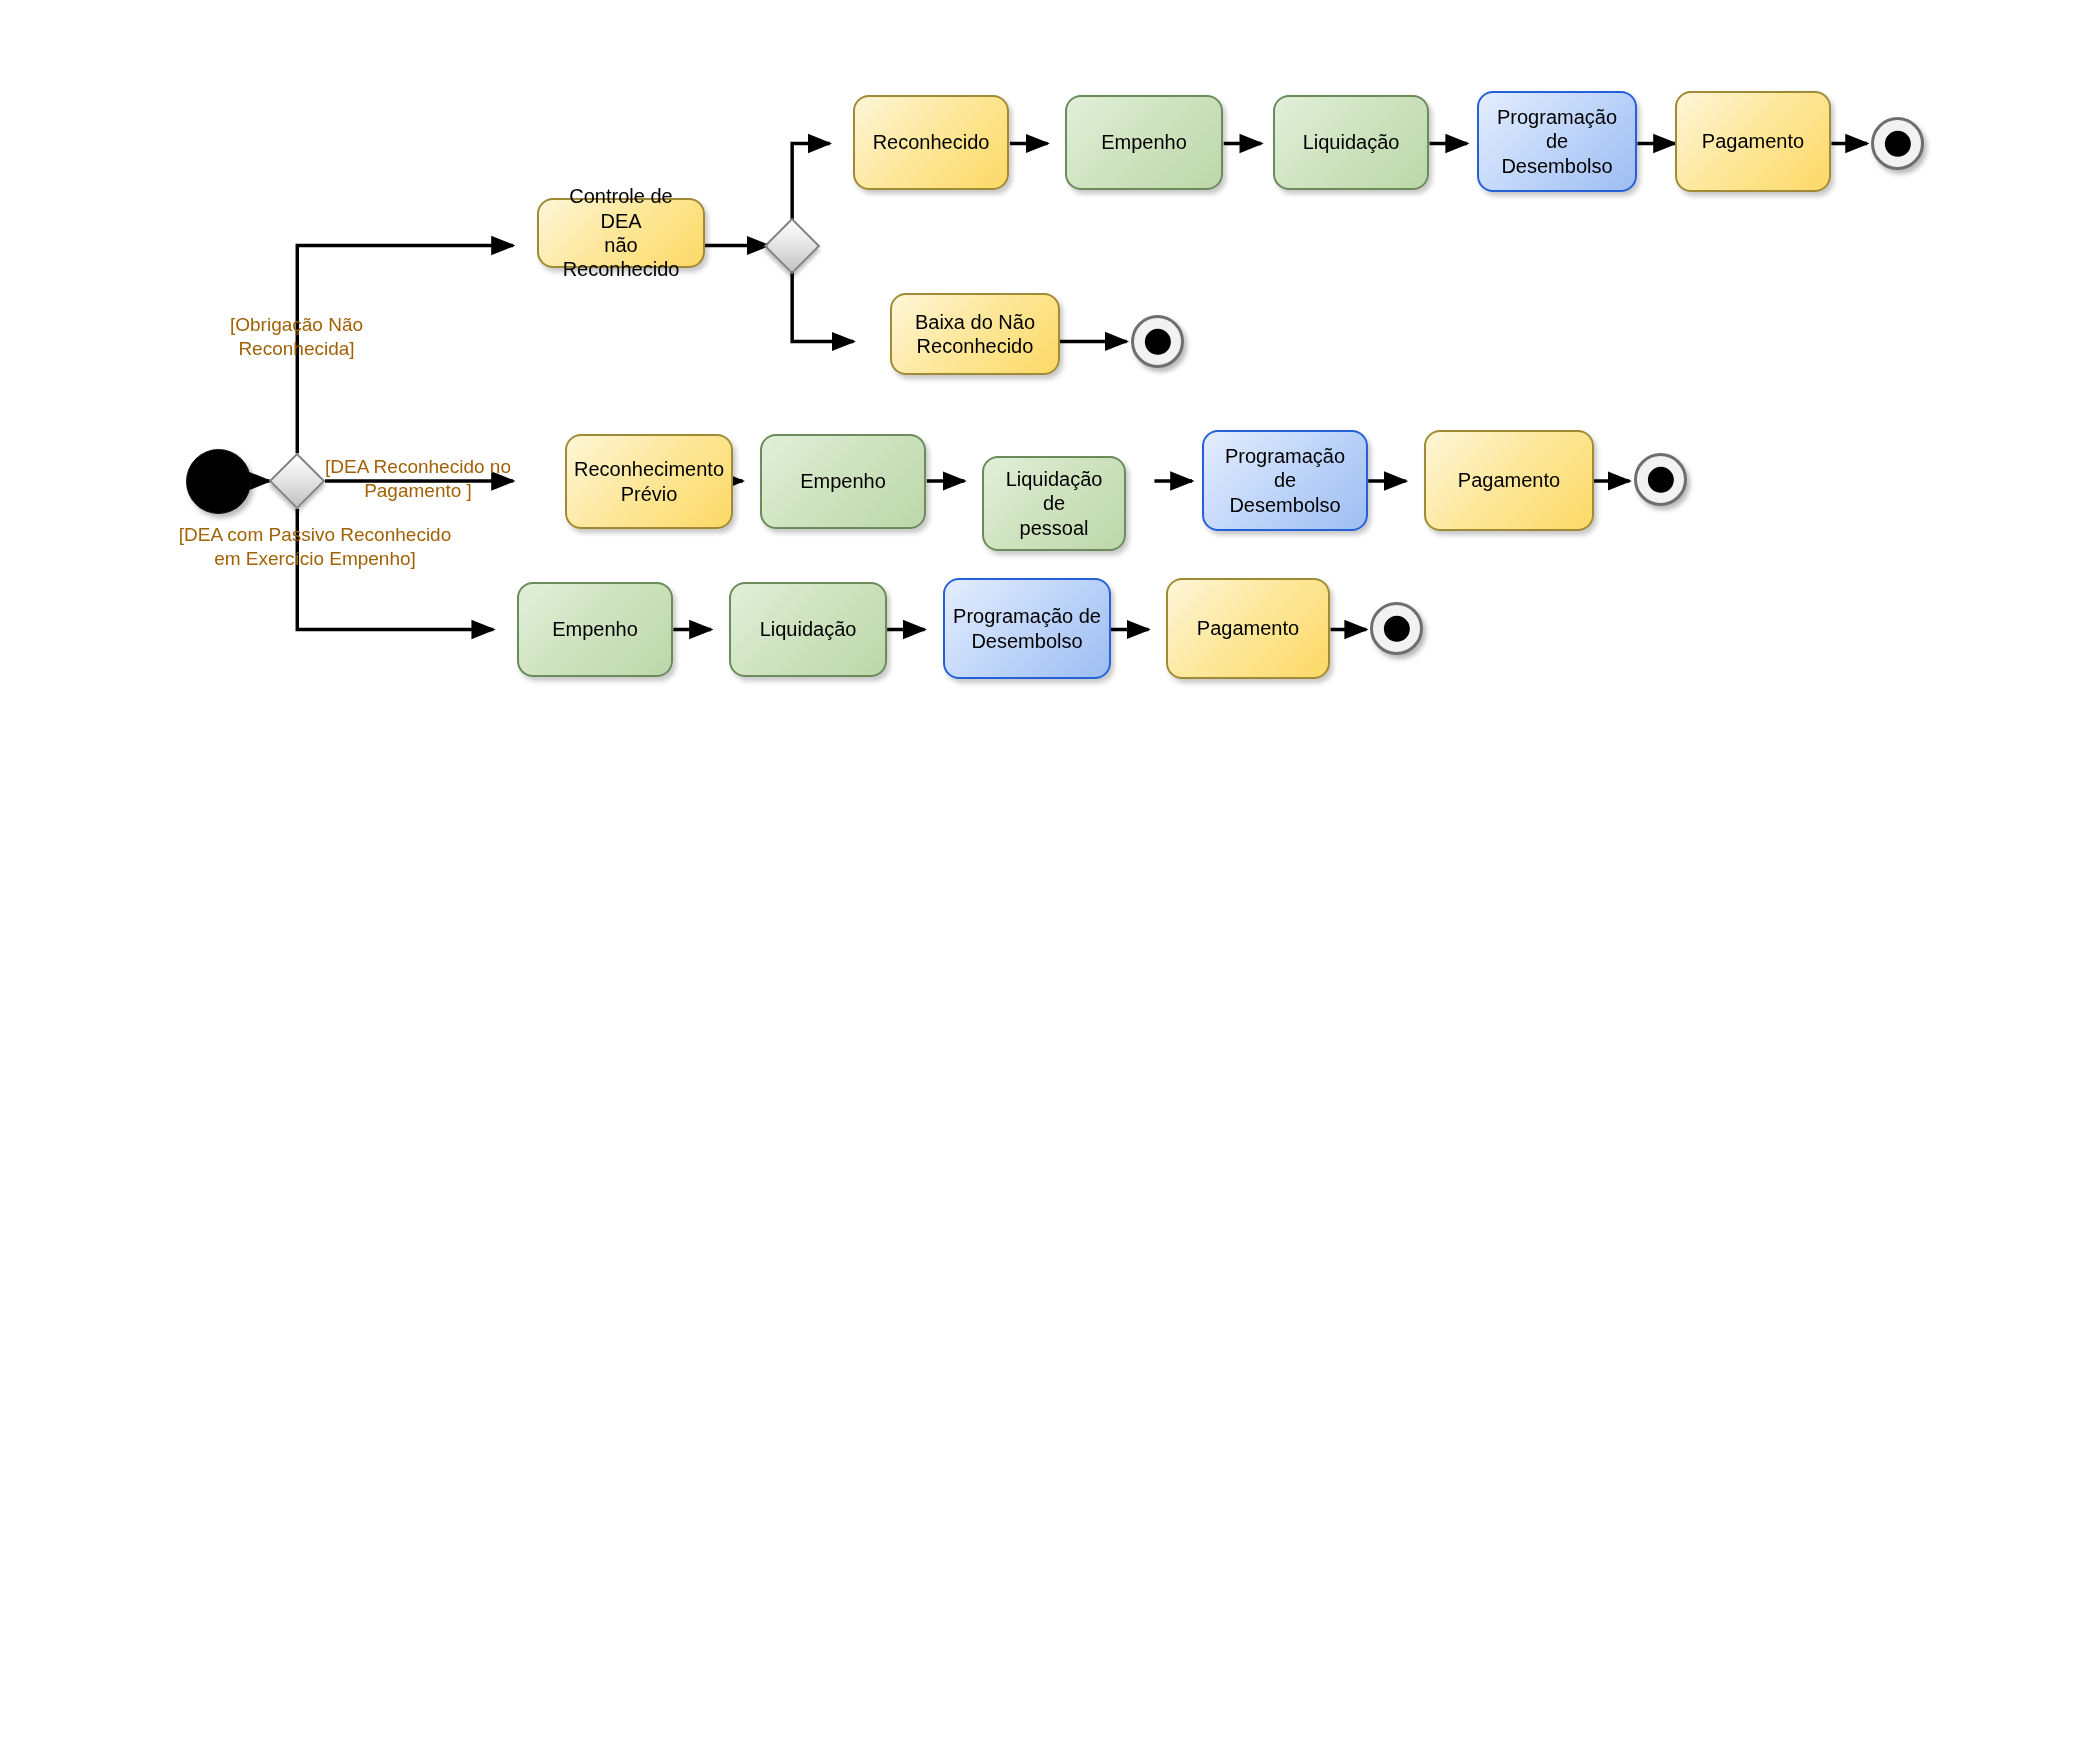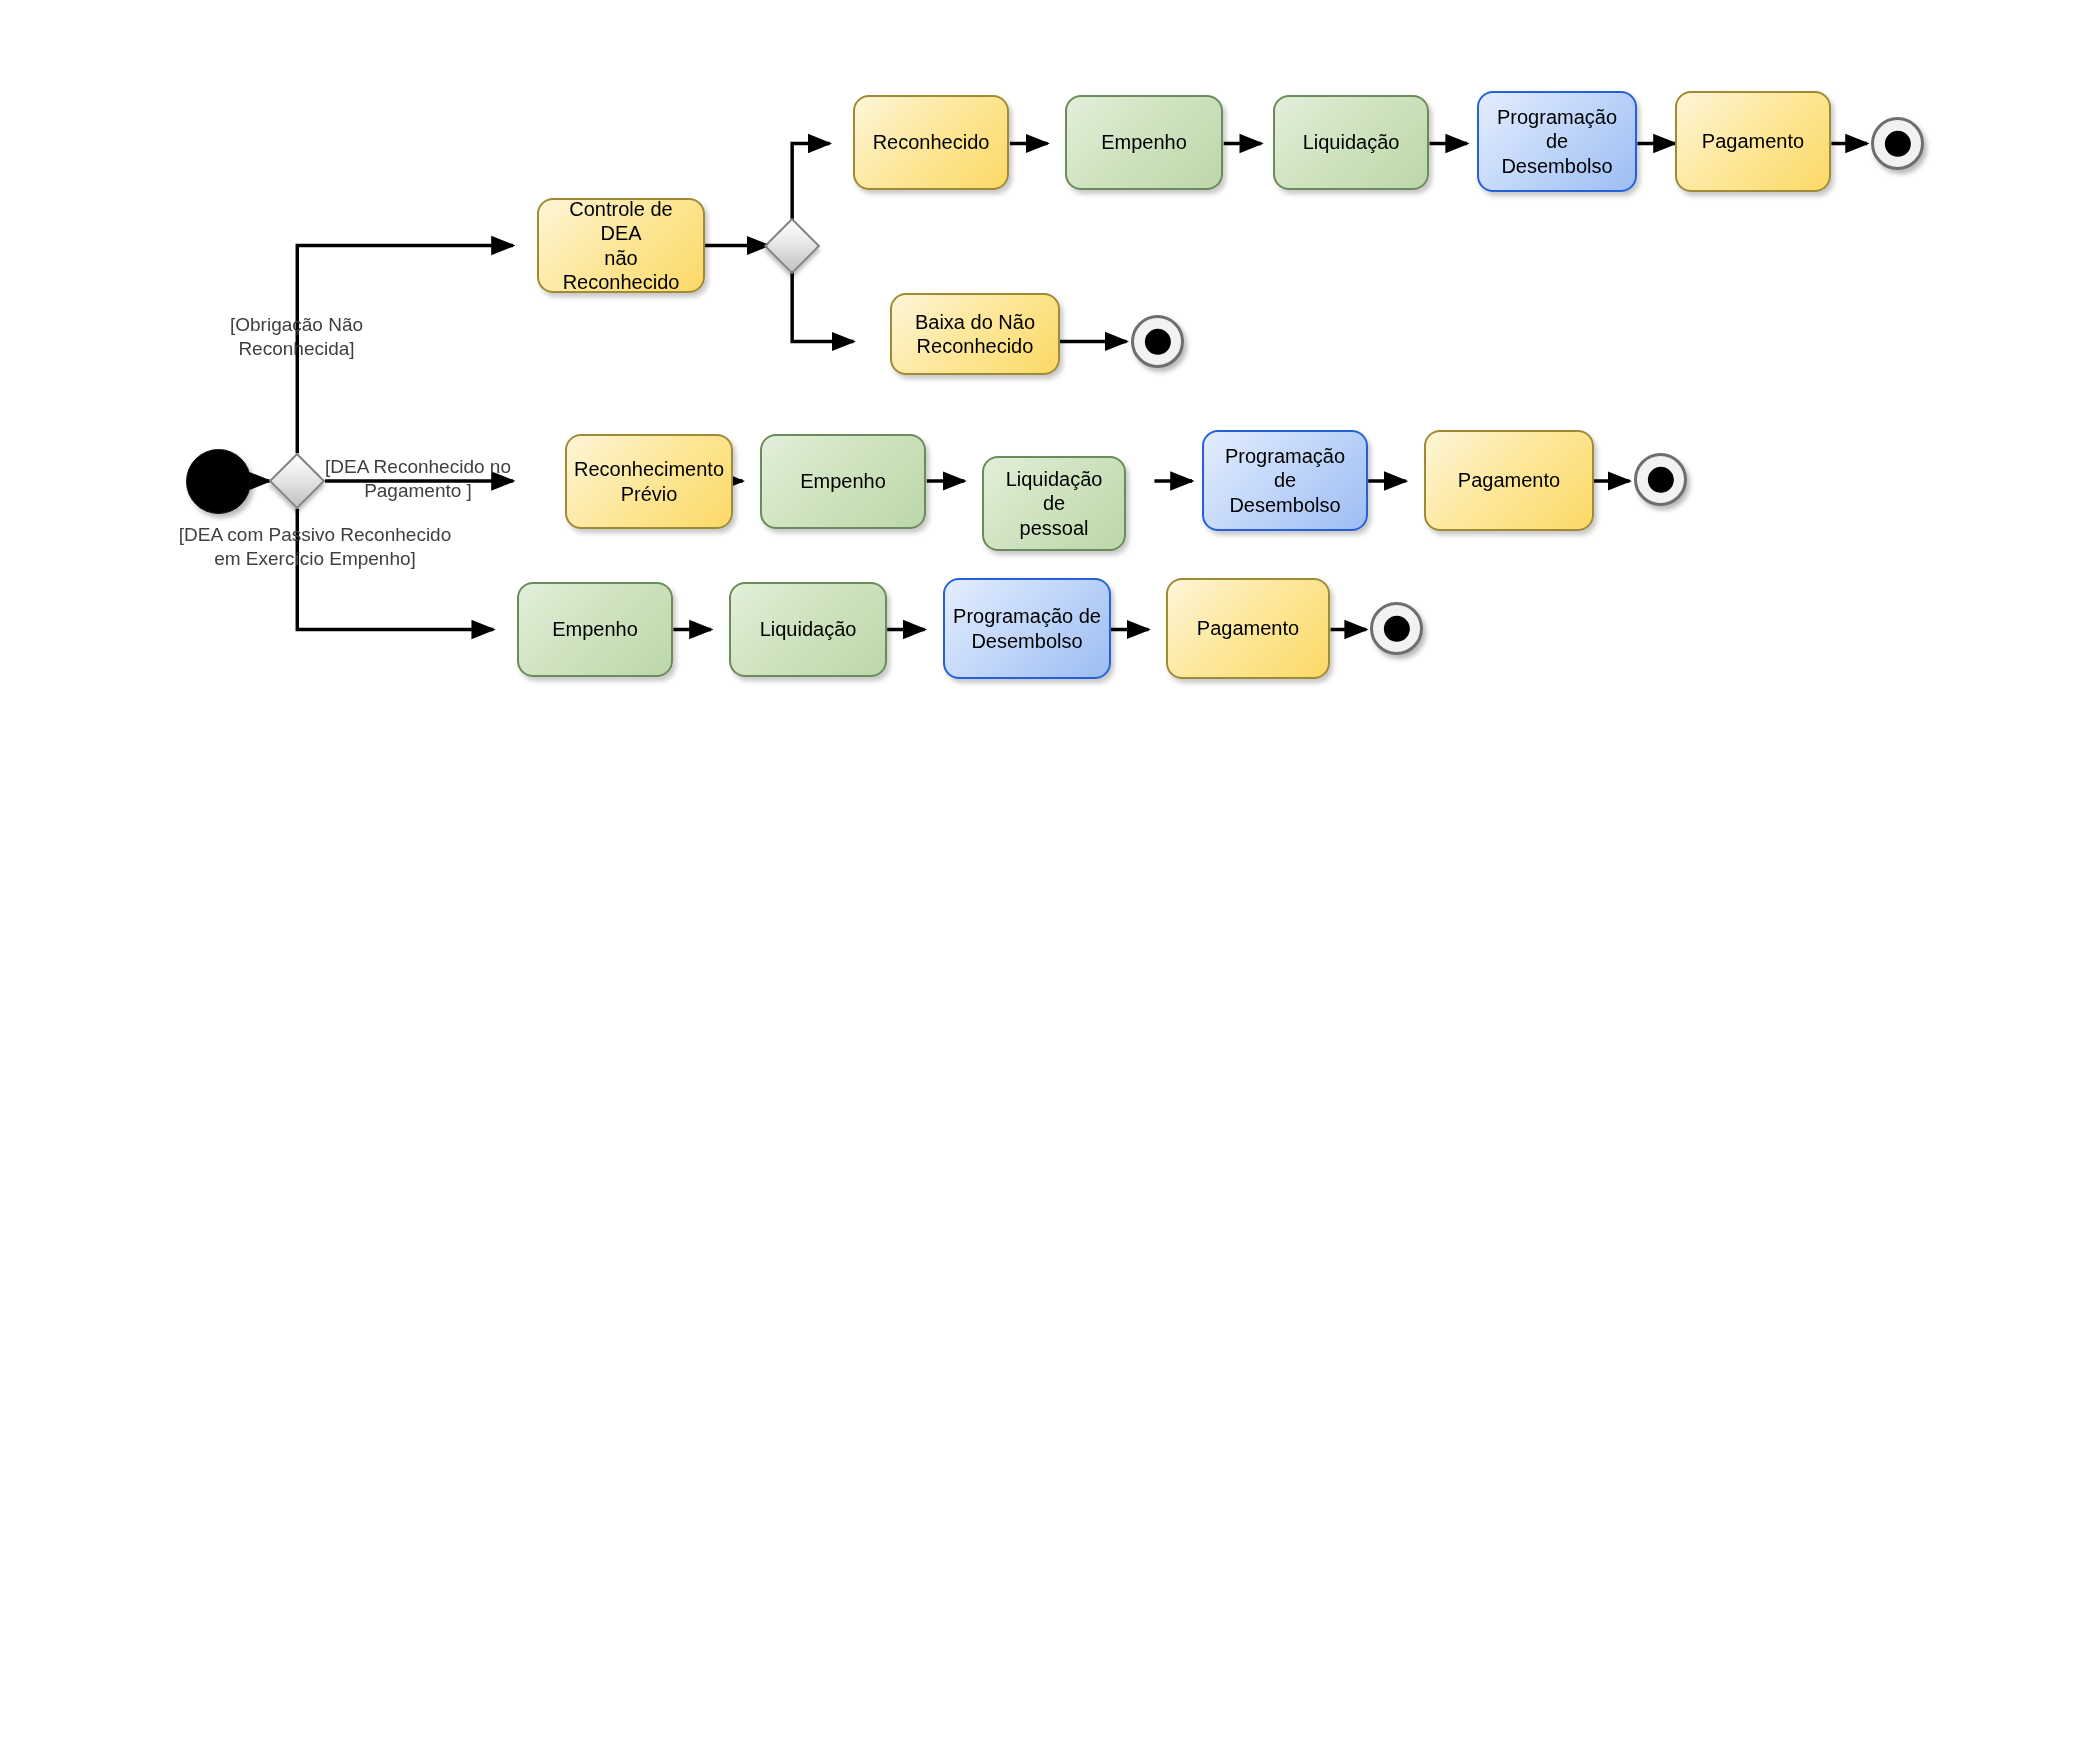--- a/index.html
+++ b/index.html
@@ -85,21 +85,21 @@
     background: linear-gradient(135deg, #ffffff 0%, #e3e3e3 50%, #c2c2c2 100%);
     border: 2px solid #808080;
     box-sizing: border-box;
     box-shadow: 3px 3px 4px rgba(0,0,0,0.25);
     z-index: 3;
   }
   .edge-label {
     position: absolute;
     font-size: 19px;
     line-height: 1.25;
-    color: #404040;
+    color: #a16207;
     text-align: center;
     white-space: pre-line;
     z-index: 4;
   }
 </style>
 </head>
 <body>
 
 <div id="canvas">
 
@@ -154,21 +154,21 @@
 
   <div class="edge-label" style="left: 168px; top: 313px; width: 257px; white-space: pre-line;">[Obrigação Não
 Reconhecida]</div>
 
   <div class="edge-label" style="left: 319px; top: 455px; width: 198px; white-space: pre-line;">[DEA Reconhecido no
 Pagamento ]</div>
 
   <div class="edge-label" style="left: 127px; top: 523px; width: 376px; white-space: pre-line;">[DEA com Passivo Reconhecido
 em Exercício Empenho]</div>
 
-  <div class="node yellow" style="left: 537px; top: 198px; width: 168px; height: 95px; white-space: pre-line;">Controle de DEA
+  <div class="node yellow" style="left: 537px; top: 198px; width: 168px; height: 70px; white-space: pre-line;">Controle de DEA
 não Reconhecido</div>
 
   <div class="node yellow" style="left:853px; top:95px; width:156px; height:95px;">Reconhecido</div>
 
   <div class="node green" style="left:1065px; top:95px; width:158px; height:95px;">Empenho</div>
 
   <div class="node green" style="left:1273px; top:95px; width:156px; height:95px;">Liquidação</div>
 
   <div class="node blue" style="left: 1477px; top: 91px; width: 160px; height: 101px; white-space: pre-line;">Programação de
 Desembolso</div>

